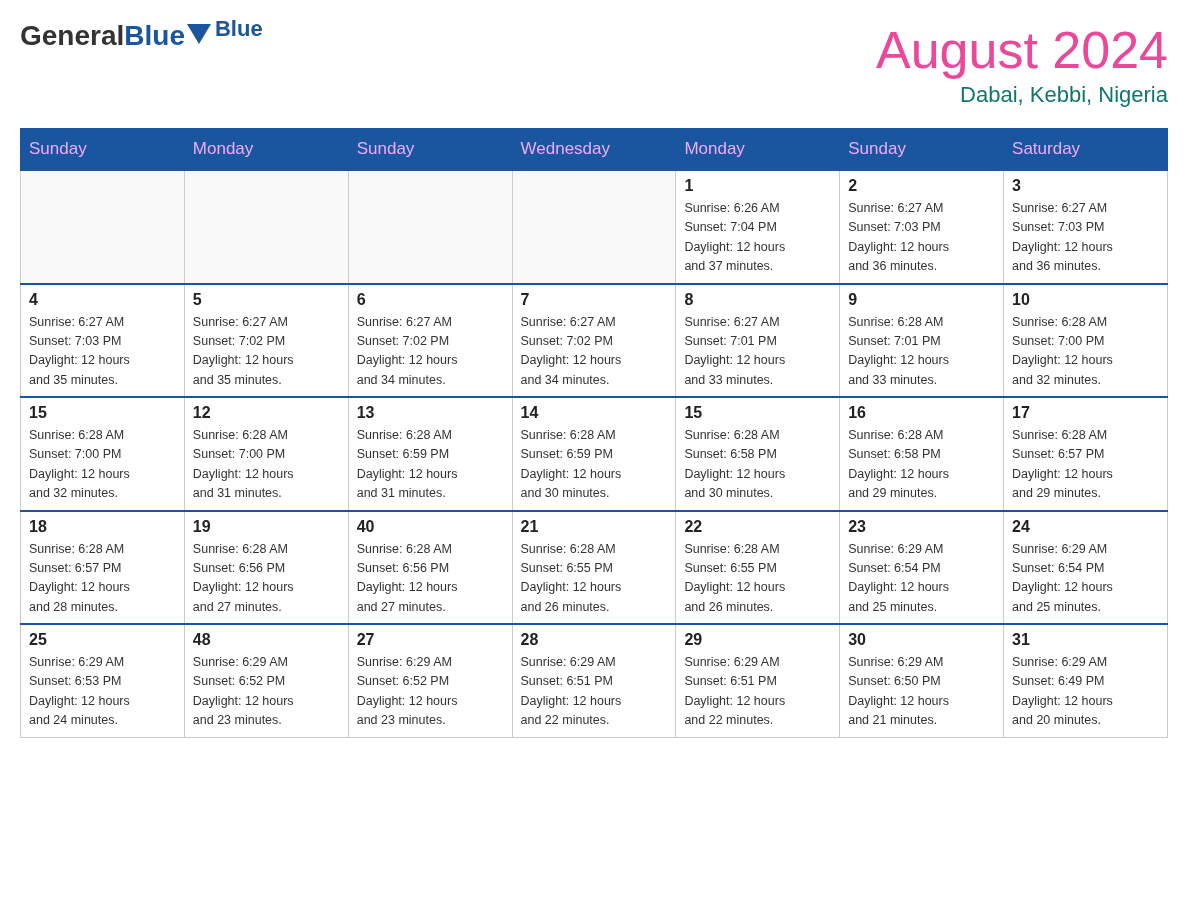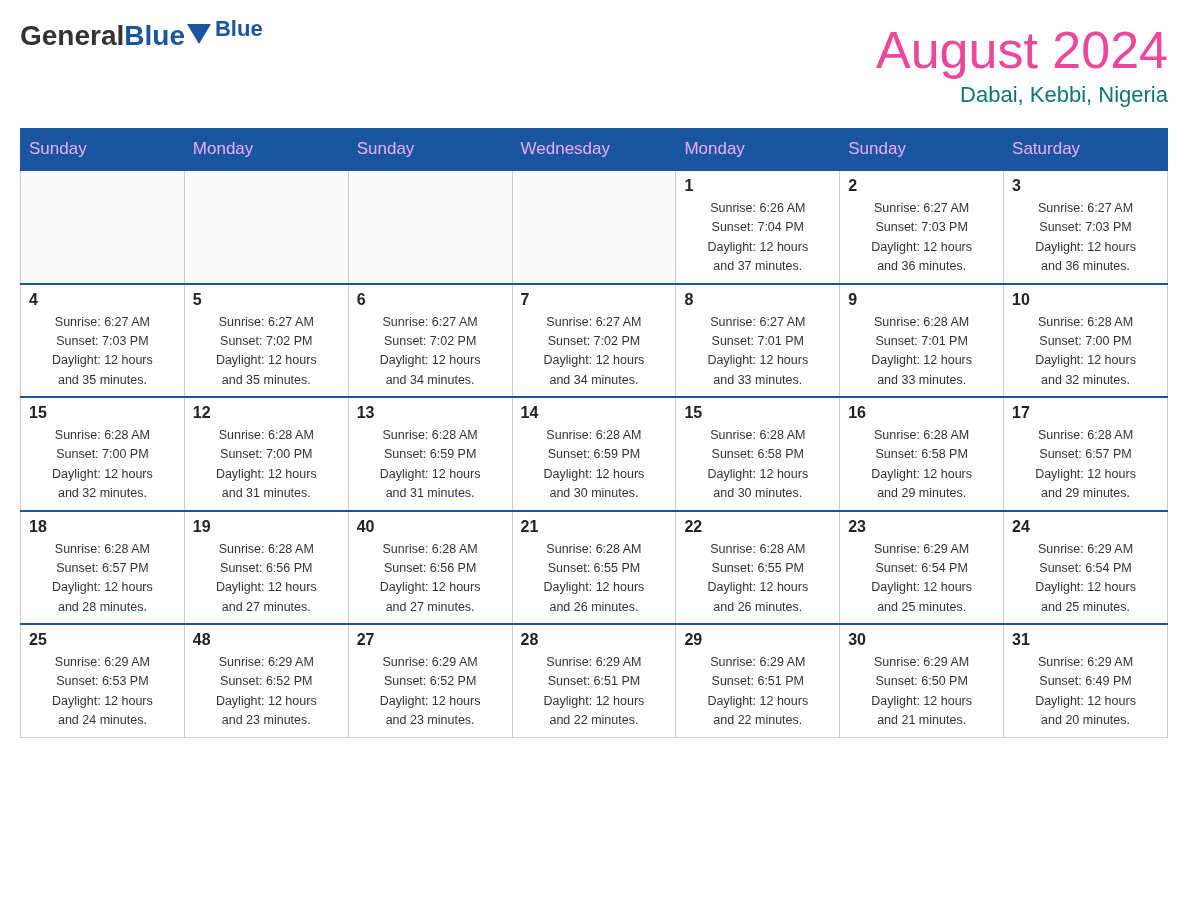--- a/index.html
+++ b/index.html
@@ -90,21 +90,20 @@
     .day-number {
       font-size: 16px;
       font-weight: bold;
       color: #222;
       margin-bottom: 4px;
     }
     .day-info {
       font-size: 12.5px;
       color: #333;
       line-height: 1.55;
-      text-align: center;
     }
     .empty-cell {
       background: #f9f9f9;
     }
   </style>
 </head>
 <body>
 
 <div class="header">
   <div class="logo">

